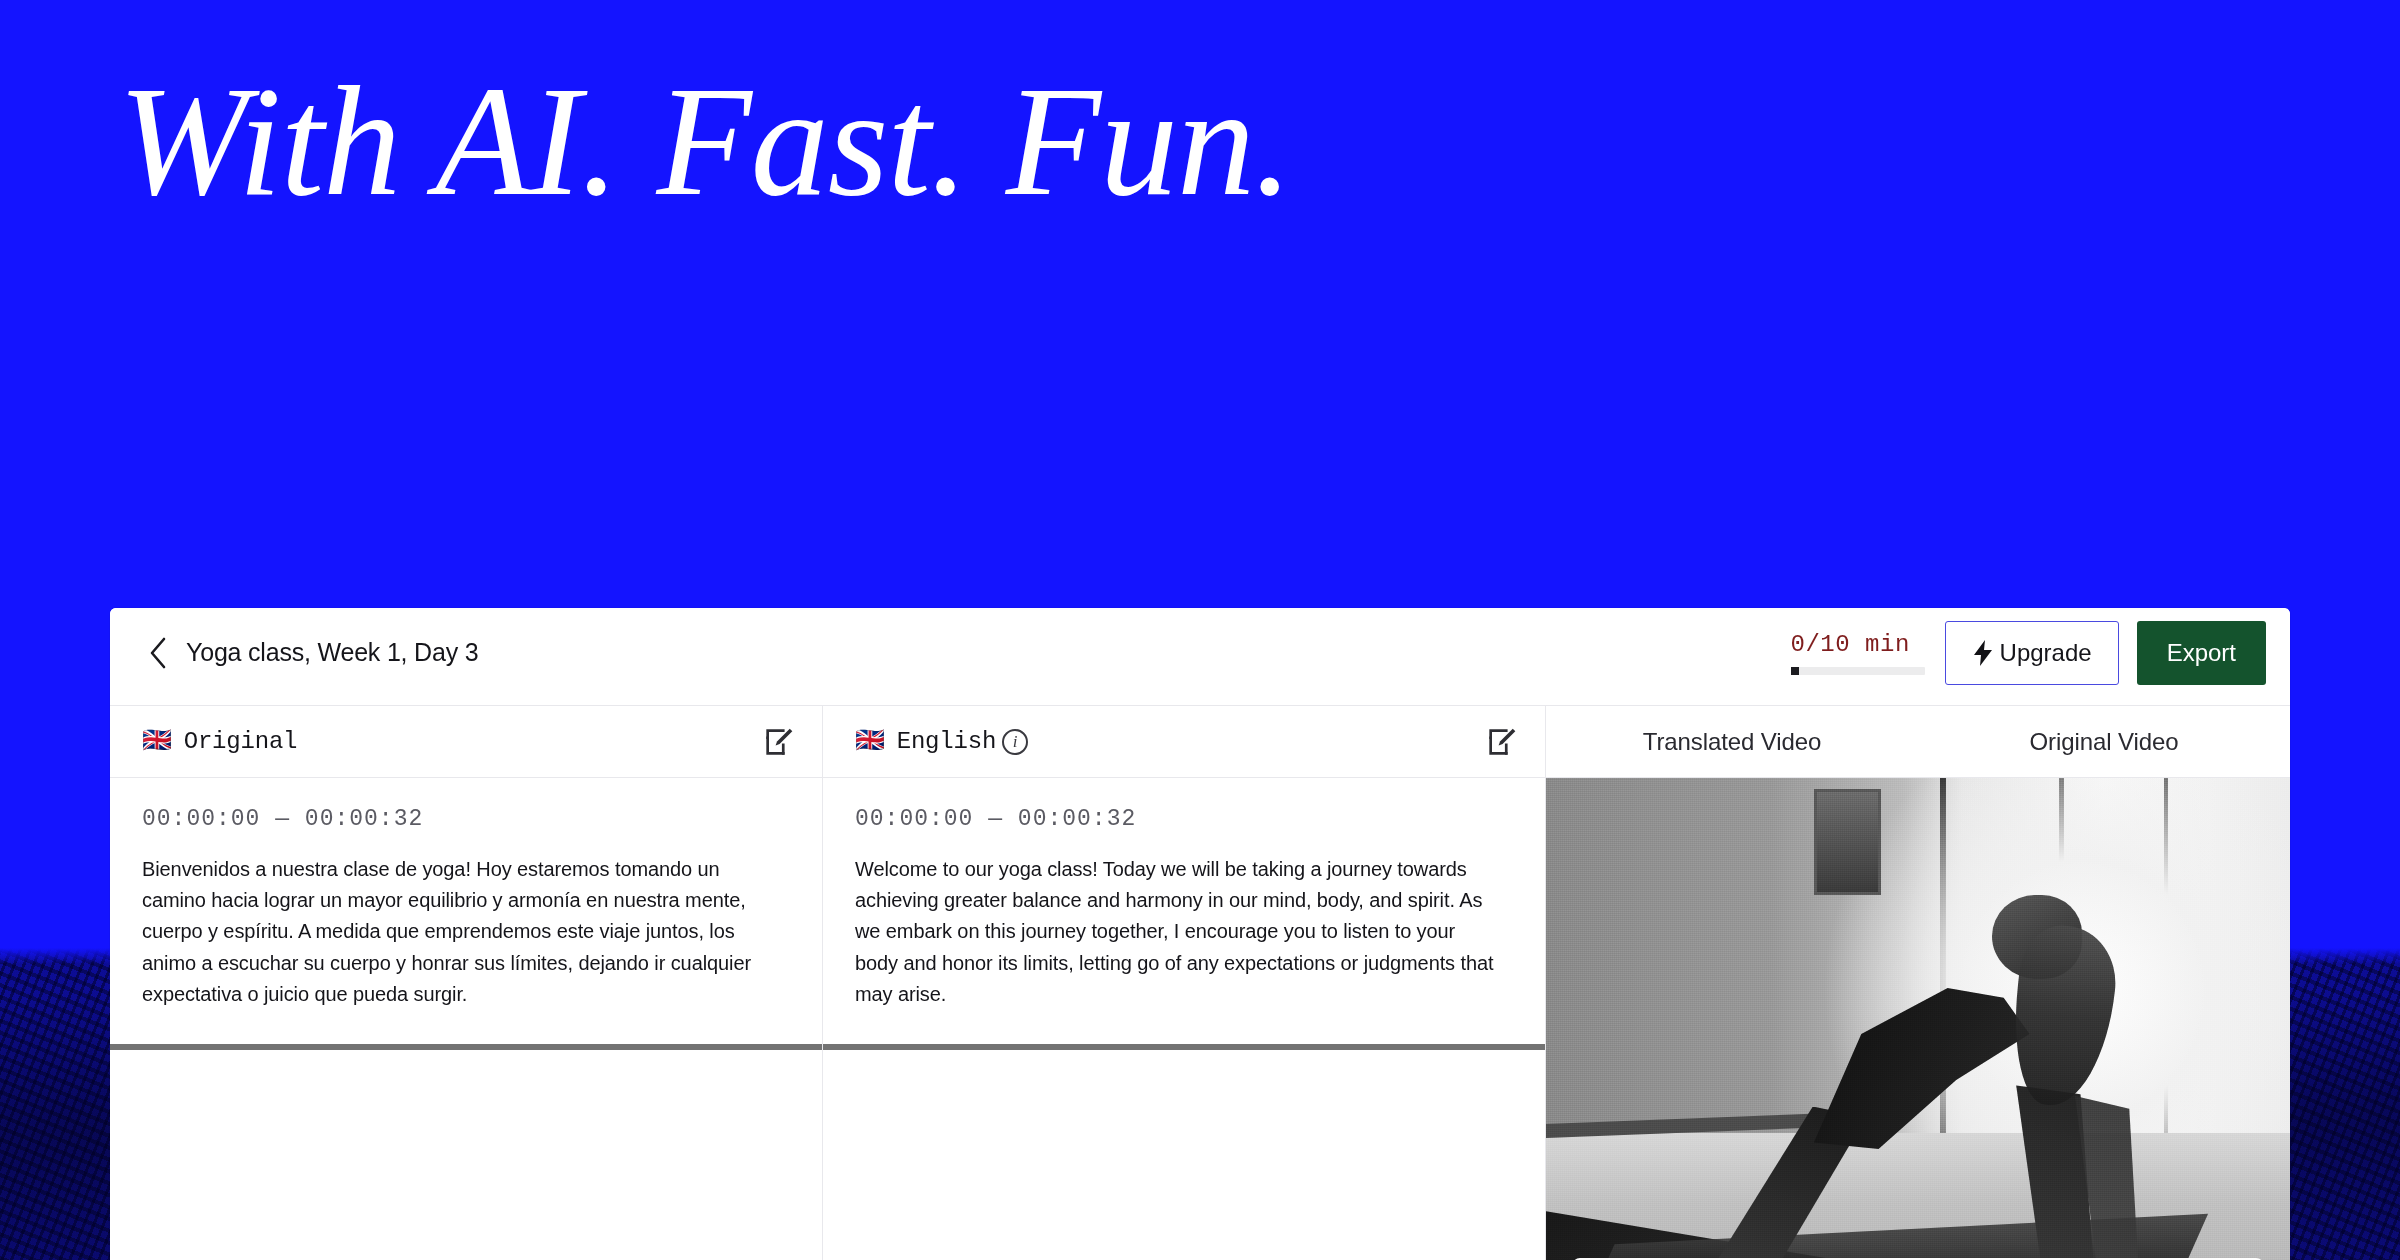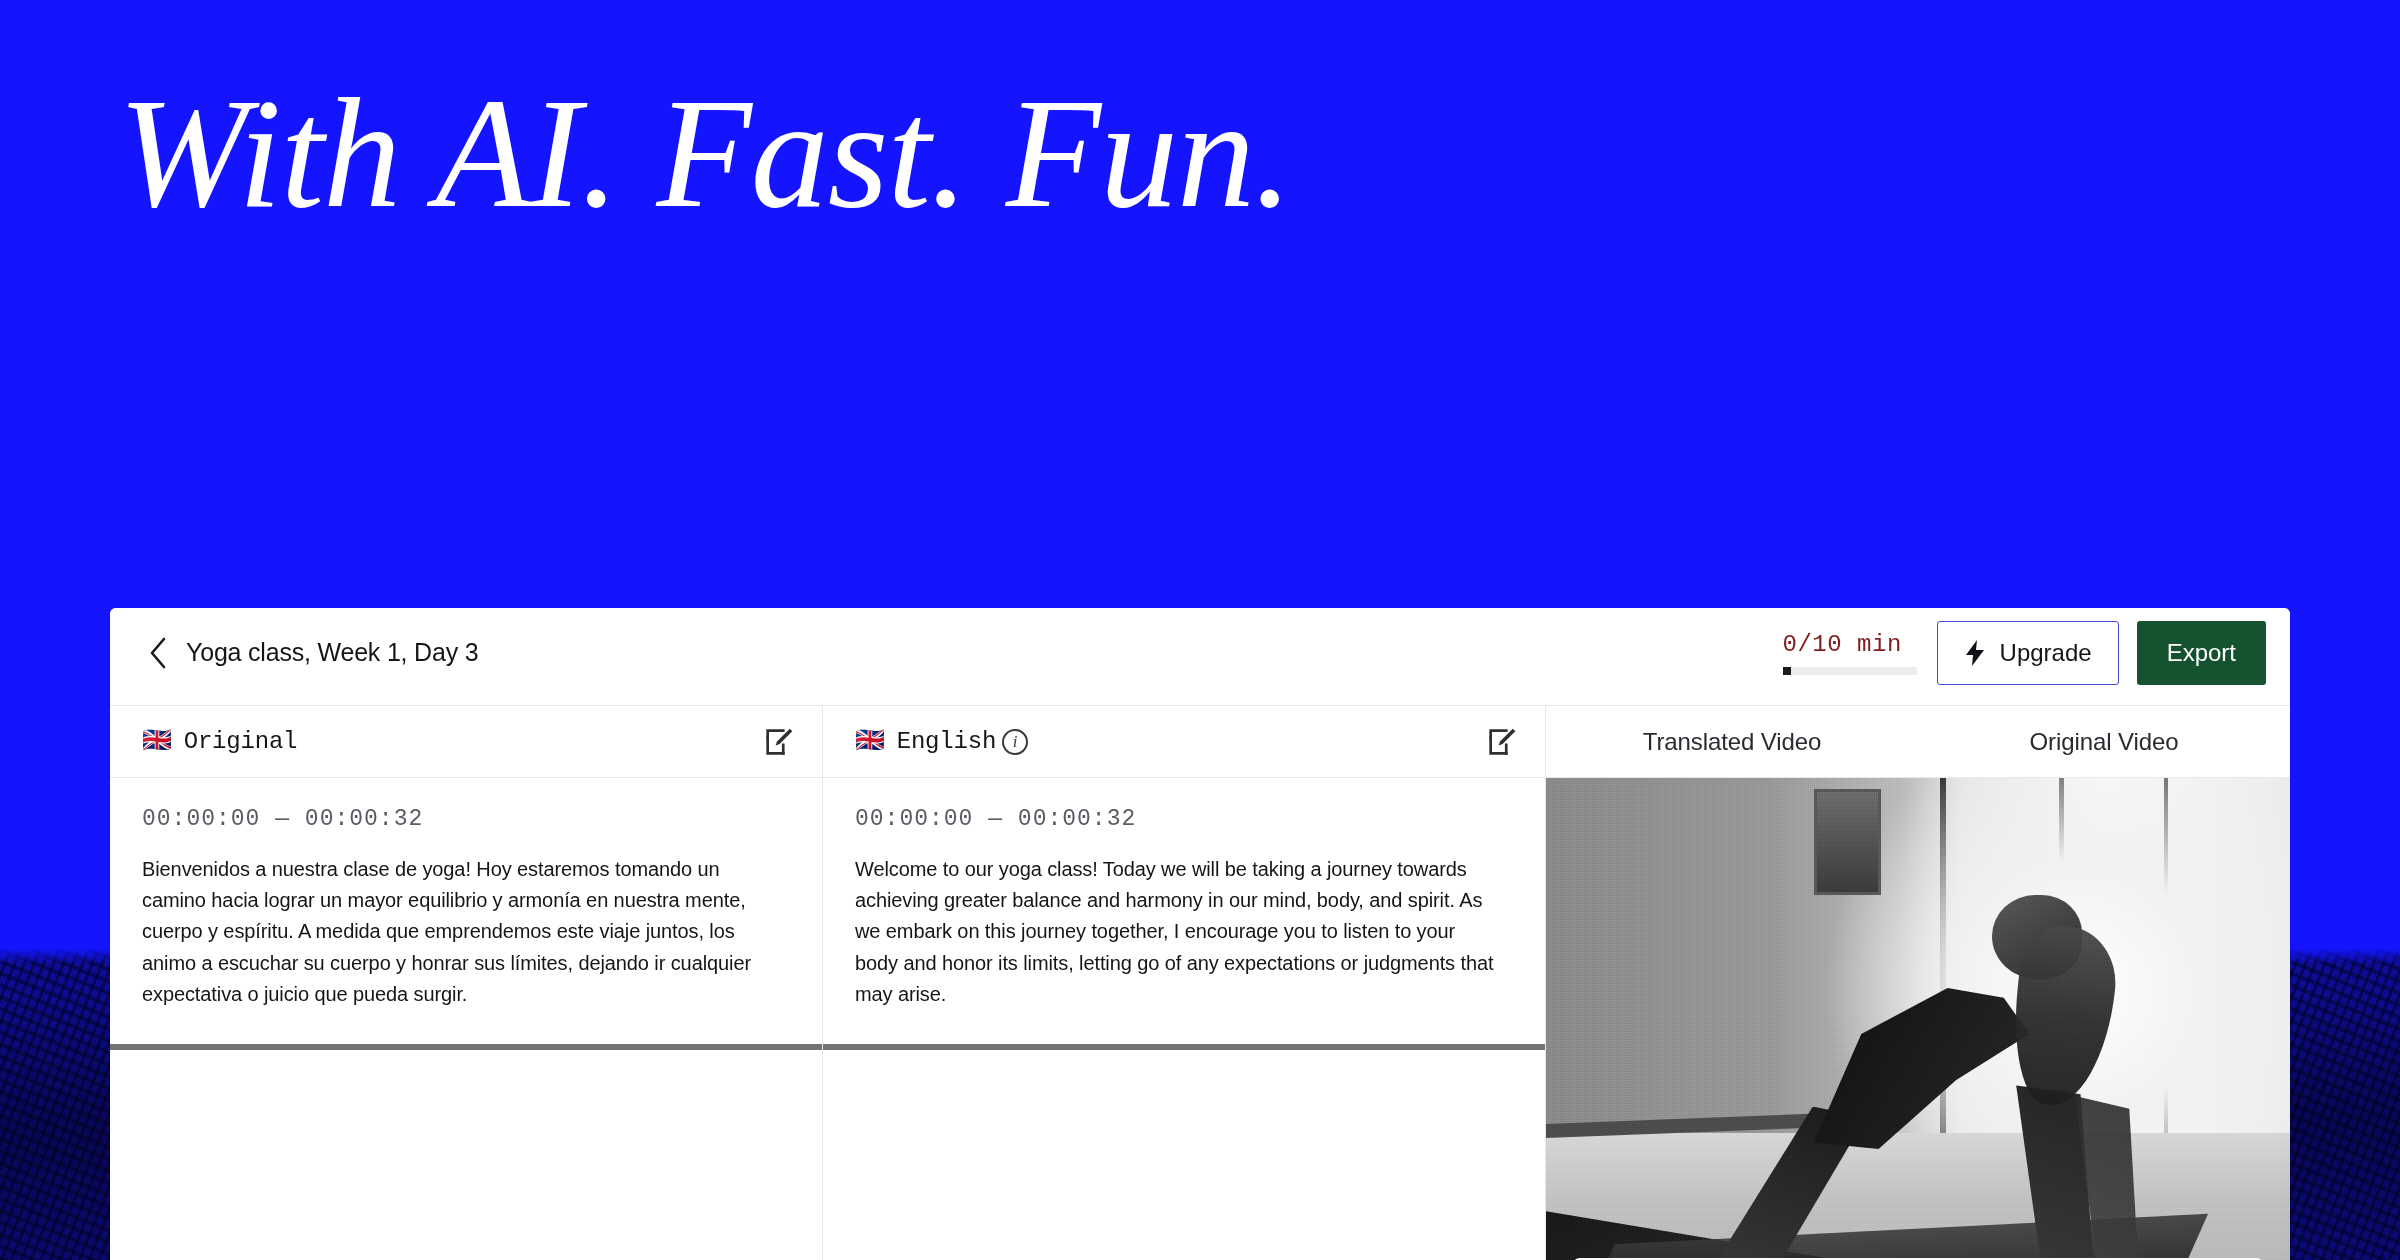--- a/index.html
+++ b/index.html
@@ -62,21 +62,21 @@
     white-space: nowrap;
   }
   .hero-line2 {
     color: #ffffff;
     font-family: "Liberation Serif", serif;
     font-style: italic;
     font-weight: 400;
     font-size: 156px;
     line-height: 1.02;
     letter-spacing: -1px;
-    margin-top: 16px;
+    margin-top: 4px;
     white-space: nowrap;
   }
 
   
   .app-window {
     position: absolute;
     left: 110px;
     top: 608px;
     width: 2180px;
     height: 700px;
@@ -139,21 +139,21 @@
   }
   .quota-fill {
     position: absolute;
     left: 0; top: 0; bottom: 0;
     width: 9px;
     background: #1b1b1f;
   }
   .upgrade-btn {
     display: flex;
     align-items: center;
-    gap: 14px;
+    gap: 6px;
     height: 64px;
     padding: 0 26px;
     border: 1.5px solid #4a4ae0;
     border-radius: 3px;
     background: #ffffff;
     font-size: 24px;
     color: #15151a;
     cursor: pointer;
     white-space: nowrap;
   }

